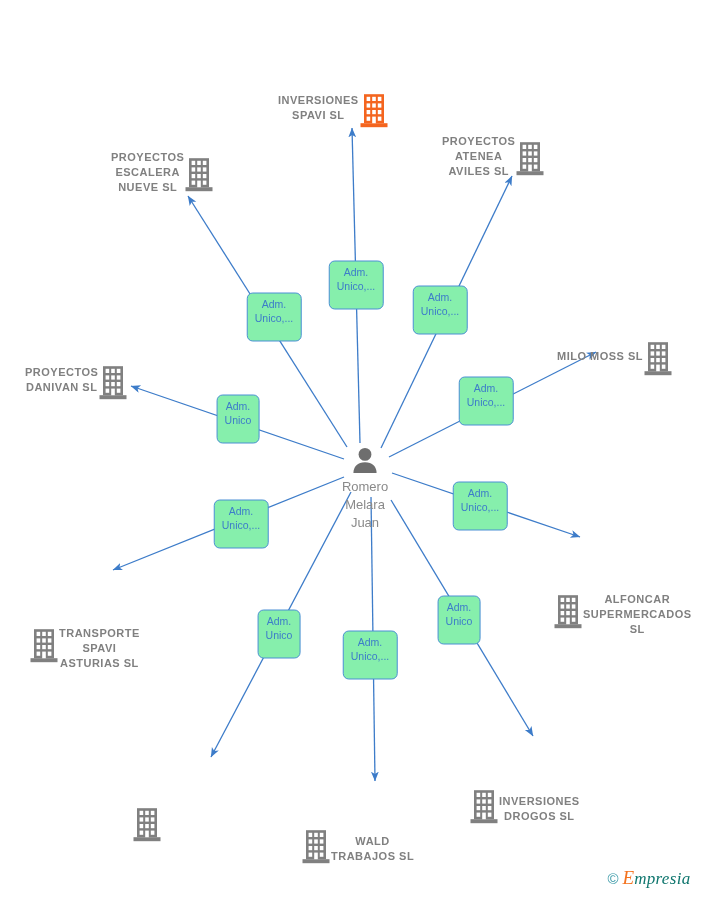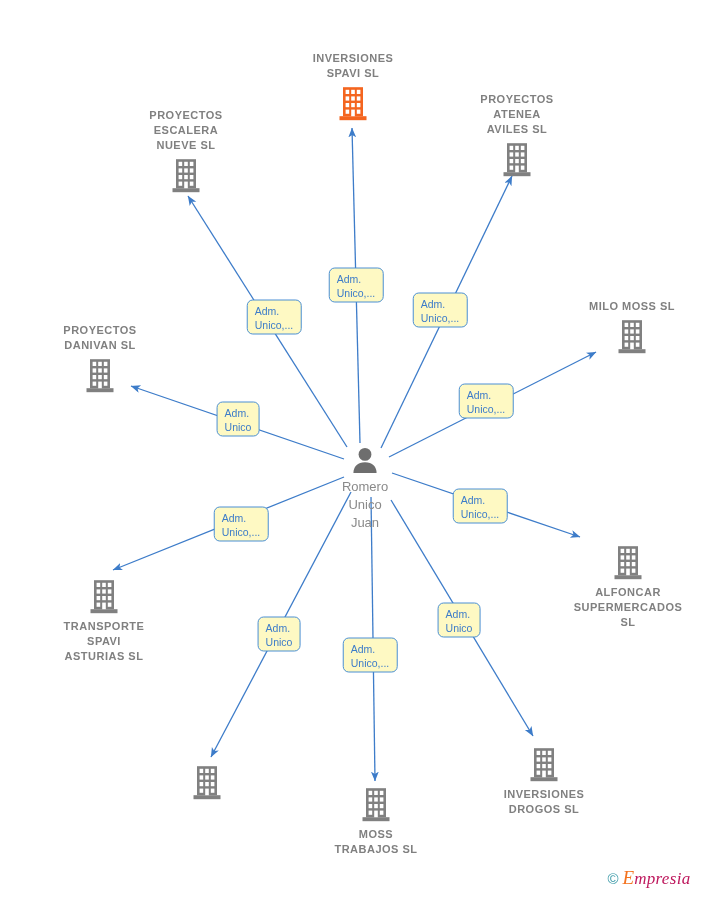--- a/index.html
+++ b/index.html
@@ -21,22 +21,22 @@
     top: 0;
     width: 728px;
     height: 905px;
   }
   .node {
     position: absolute;
     width: 150px;
     margin-left: -75px;
     text-align: center;
     display: flex;
-    flex-direction: column;
     align-items: center;
+    margin-top: 42px;
   }
   .node-label {
     font-size: 11px;
     line-height: 15px;
     color: #808080;
     letter-spacing: 0.5px;
     white-space: pre-line;
     font-weight: bold;
   }
   .node-icon {
@@ -61,26 +61,26 @@
     color: #8a8a8a;
     white-space: pre-line;
     margin-top: 2px;
   }
 
   .edge-label {
     position: absolute;
     box-sizing: border-box;
     border: 1.2px solid #4a8fd4;
     border-radius: 6px;
-    background: #fef9c3;
+    background: #86efac;
     color: #3d7cc9;
     font-size: 10.5px;
     line-height: 14px;
-    padding: 3px 7px 2px 7px;
-    text-align: left;
+    padding: 3px 7px 16px 7px;
+    text-align: center;
     white-space: pre-line;
     transform: translate(-50%, -50%);
     font-family: "Liberation Sans", sans-serif;
   }
 
   #watermark {
     position: absolute;
     display: flex;
     align-items: center;
     gap: 4px;
@@ -91,21 +91,21 @@
     color: #3a9aa8;
     font-size: 15px;
     font-family: "Liberation Sans", sans-serif;
   }
   #watermark .wm-e {
     color: #f4731f;
     font-style: italic;
     font-size: 19px;
   }
   #watermark .wm-rest {
-    color: #be185d;
+    color: #0f766e;
     font-style: italic;
     letter-spacing: 0.3px;
   }
 </style>
 </head>
 <body>
 
 <div id="canvas">
 
   <svg id="edges" viewBox="0 0 728 905" xmlns="http://www.w3.org/2000/svg">
@@ -318,21 +318,21 @@
               <rect x="13.2" y="10.2" width="3.6" height="4.2" fill="#ffffff"></rect>
               <rect x="18.8" y="10.2" width="3.6" height="4.2" fill="#ffffff"></rect>
               <rect x="7.6" y="16.8" width="3.6" height="4.2" fill="#ffffff"></rect>
               <rect x="13.2" y="16.8" width="3.6" height="4.2" fill="#ffffff"></rect>
               <rect x="18.8" y="16.8" width="3.6" height="4.2" fill="#ffffff"></rect>
               <rect x="13.2" y="23.4" width="3.6" height="6.6" fill="#ffffff"></rect>
               <rect x="7.6" y="23.4" width="3.6" height="4.2" fill="#ffffff"></rect>
               <rect x="18.8" y="23.4" width="3.6" height="4.2" fill="#ffffff"></rect>
             </g>
           </svg></div>
-        <div class="node-label">MOSS
+        <div class="node-label">WALD
 TRABAJOS  SL</div>
       </div>
       <div class="node label-bottom" style="left: 544px; top: 747px;">
         <div class="node-icon"><svg width="30" height="35.4" viewBox="0 0 30 35">
             <g fill="#808080">
               <rect x="5" y="1" width="20" height="29"></rect>
               <rect x="1.5" y="30" width="27" height="4"></rect>
               <rect x="7.6" y="3.6" width="3.6" height="4.2" fill="#ffffff"></rect>
               <rect x="13.2" y="3.6" width="3.6" height="4.2" fill="#ffffff"></rect>
               <rect x="18.8" y="3.6" width="3.6" height="4.2" fill="#ffffff"></rect>
@@ -349,21 +349,21 @@
           </svg></div>
         <div class="node-label">INVERSIONES
 DROGOS  SL</div>
       </div>
       <div class="person-node" style="left: 365px; top: 446px;">
         <div class="node-icon"><svg width="30" height="30" viewBox="0 0 30 30">
             <circle cx="15" cy="8.4" r="6.4" fill="#6e6e6e"></circle>
             <path d="M15 16.2 C7.6 16.2 3.4 20.6 3.4 27 L26.6 27 C26.6 20.6 22.4 16.2 15 16.2 Z" fill="#6e6e6e"></path>
           </svg></div>
         <div class="person-label">Romero
-Unico
+Melara
 Juan</div>
       </div>
     </div>
   <div id="labels-layer">
       <div class="edge-label" style="left: 356px; top: 285px;">Adm.
 Unico,...</div>
       <div class="edge-label" style="left: 274px; top: 317px;">Adm.
 Unico,...</div>
       <div class="edge-label" style="left: 440px; top: 310px;">Adm.
 Unico,...</div>

